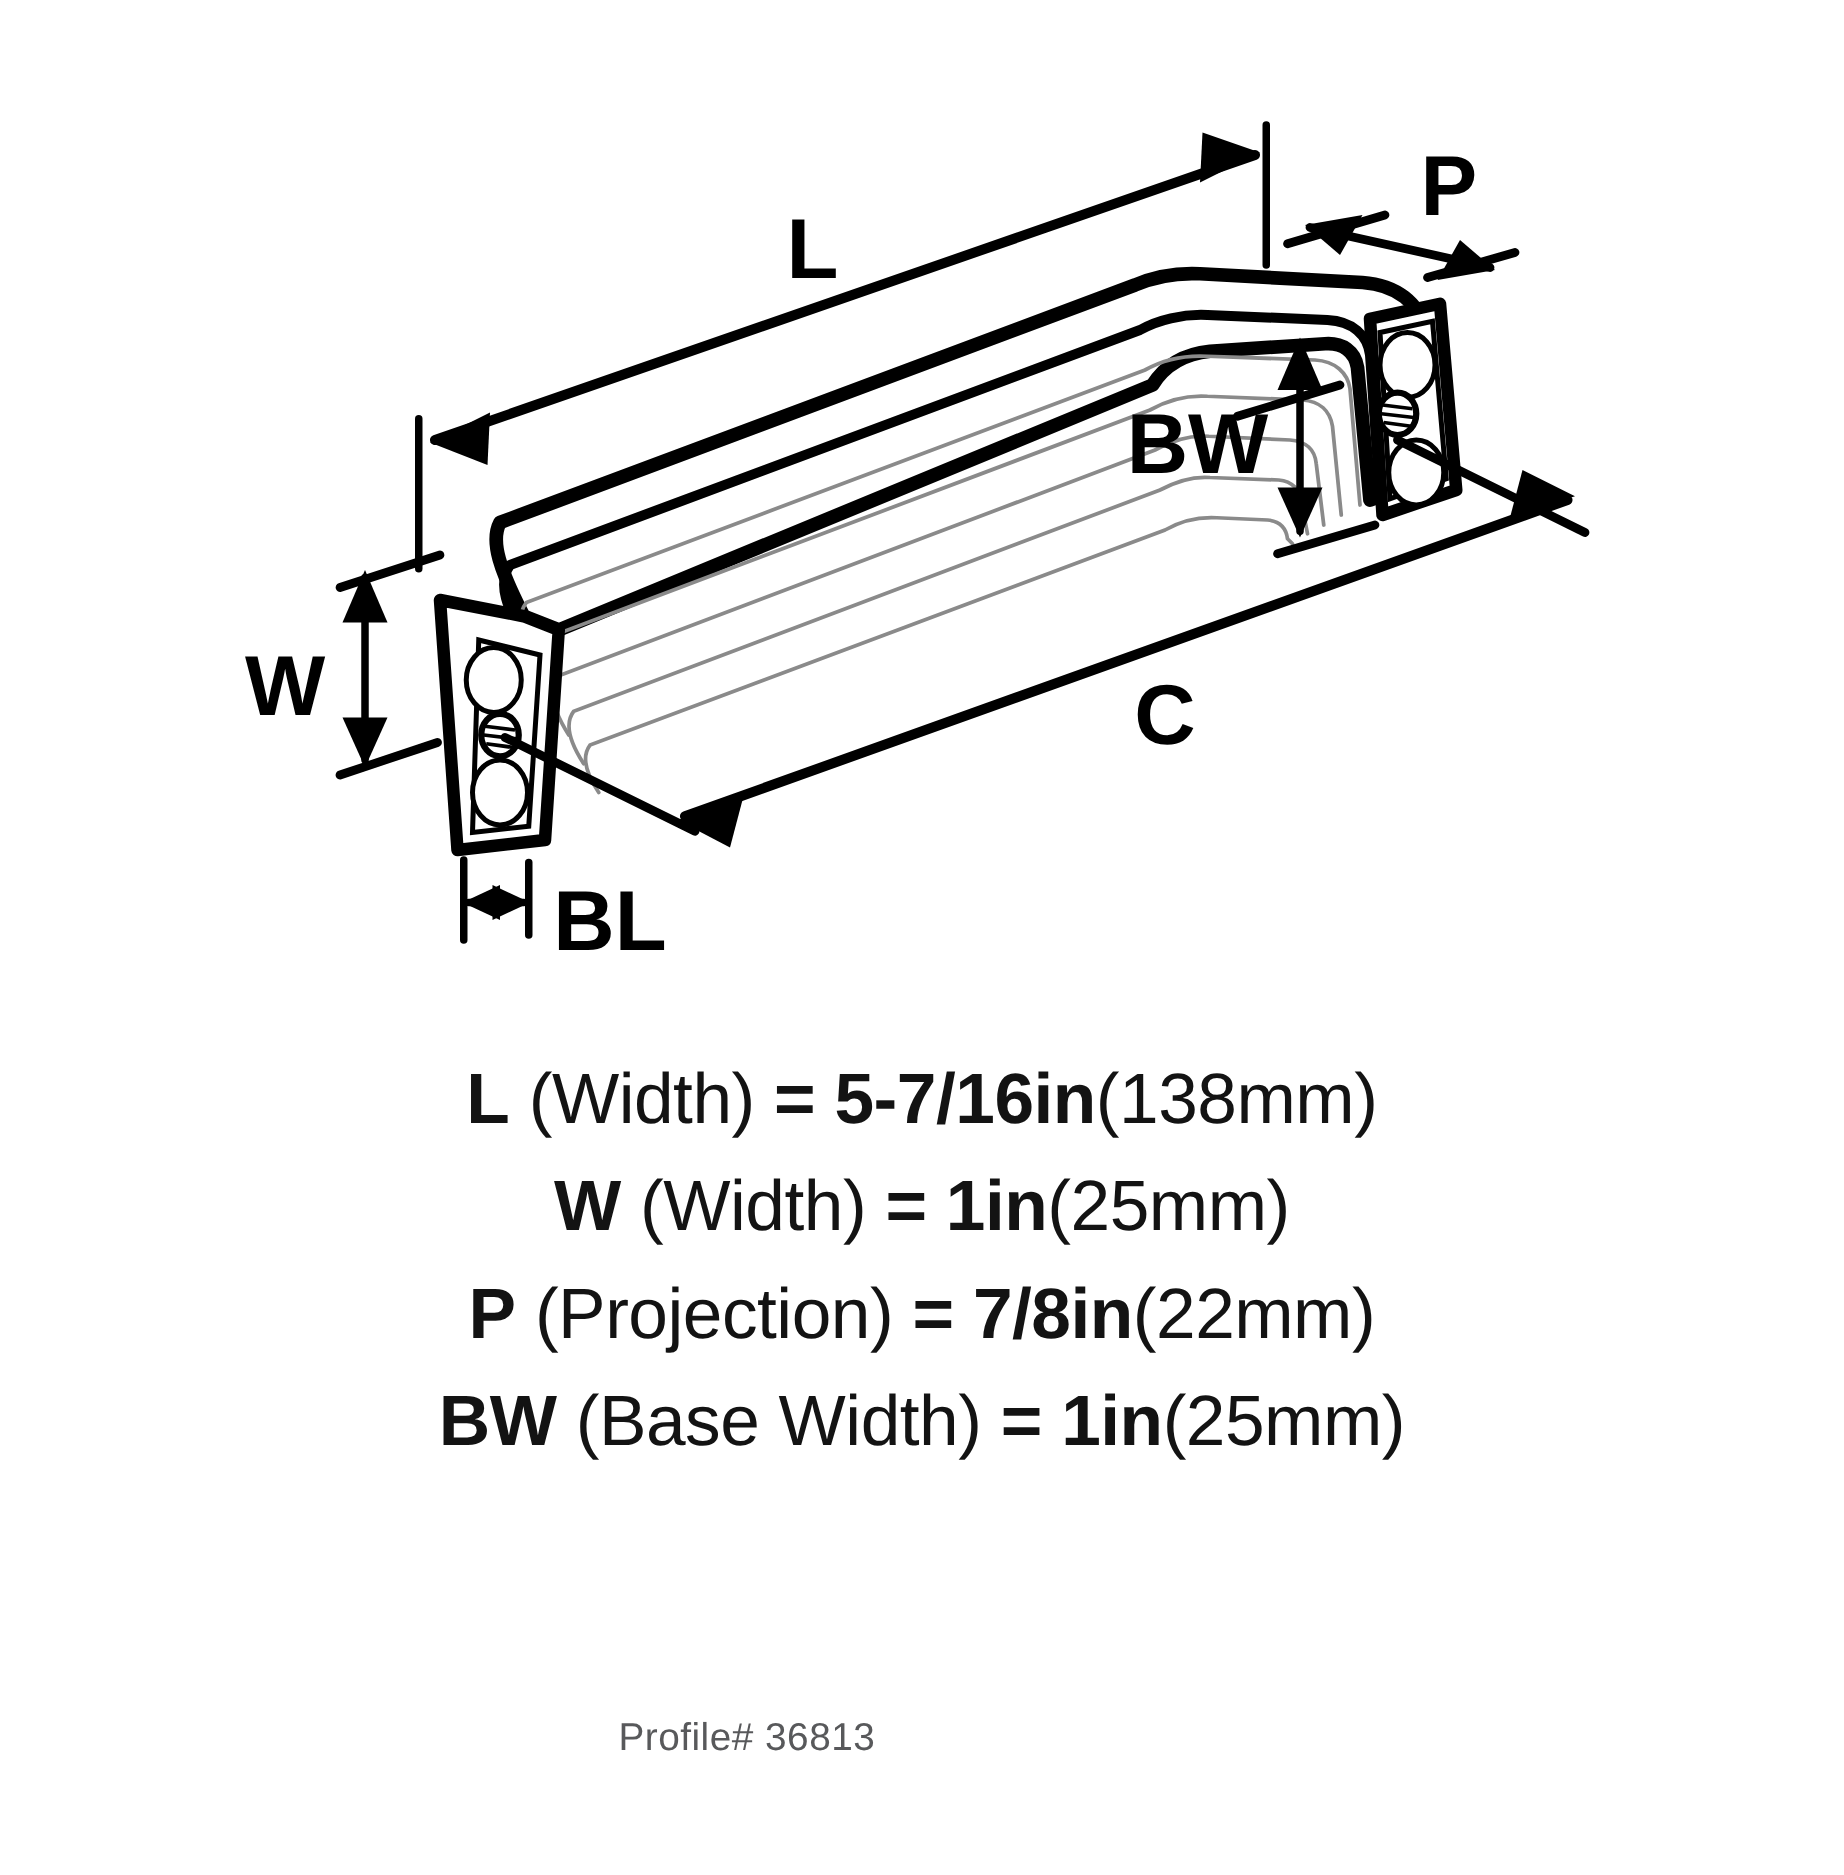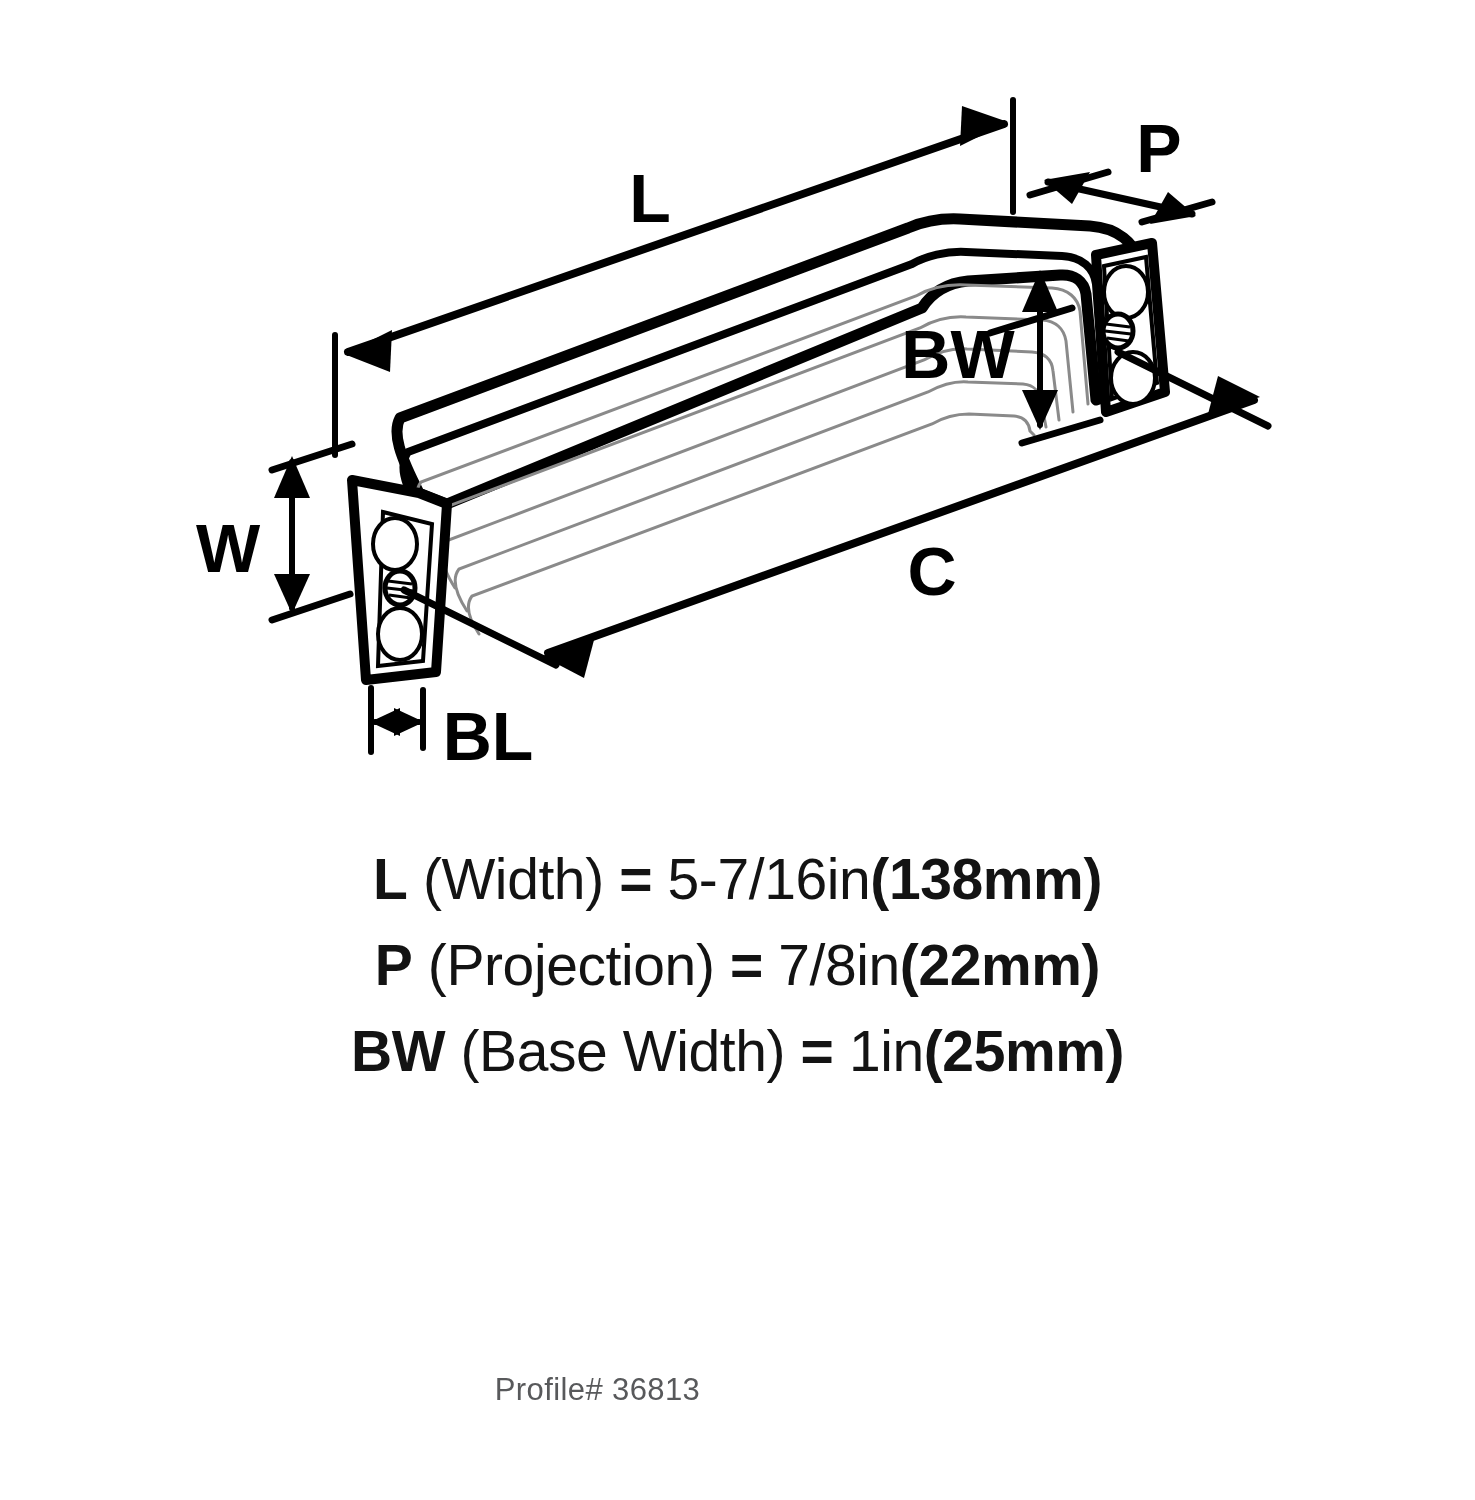--- a/index.html
+++ b/index.html
@@ -60,24 +60,24 @@
   .spec-key {
     font-weight: 700;
   }
   .spec-name {
     font-weight: 400;
   }
   .spec-eq {
     font-weight: 700;
   }
   .spec-val {
+    font-weight: 700;
+  }
+  .spec-metric {
     font-weight: 400;
-  }
-  .spec-metric {
-    font-weight: 700;
   }
 
   
   #profile-line {
     position: absolute;
     left: 0;
     top: 1372px;
     width: 1195px;
     text-align: center;
     font-size: 31px;
@@ -216,20 +216,23 @@
 
     </svg>
   </div>
 
   <div id="spec-block">
 
     <div class="spec-row">
       <span class="spec-key">L</span><span class="spec-name"> (Width)</span><span class="spec-eq"> = </span><span class="spec-val">5-7/16in</span><span class="spec-metric">(138mm)</span>
     </div>
 
+    <div class="spec-row">
+      <span class="spec-key">W</span><span class="spec-name"> (Width)</span><span class="spec-eq"> = </span><span class="spec-val">1in</span><span class="spec-metric">(25mm)</span>
+    </div>
 
     <div class="spec-row">
       <span class="spec-key">P</span><span class="spec-name"> (Projection)</span><span class="spec-eq"> = </span><span class="spec-val">7/8in</span><span class="spec-metric">(22mm)</span>
     </div>
 
 
 
     <div class="spec-row">
       <span class="spec-key">BW</span><span class="spec-name"> (Base Width)</span><span class="spec-eq"> = </span><span class="spec-val">1in</span><span class="spec-metric">(25mm)</span>
     </div>

